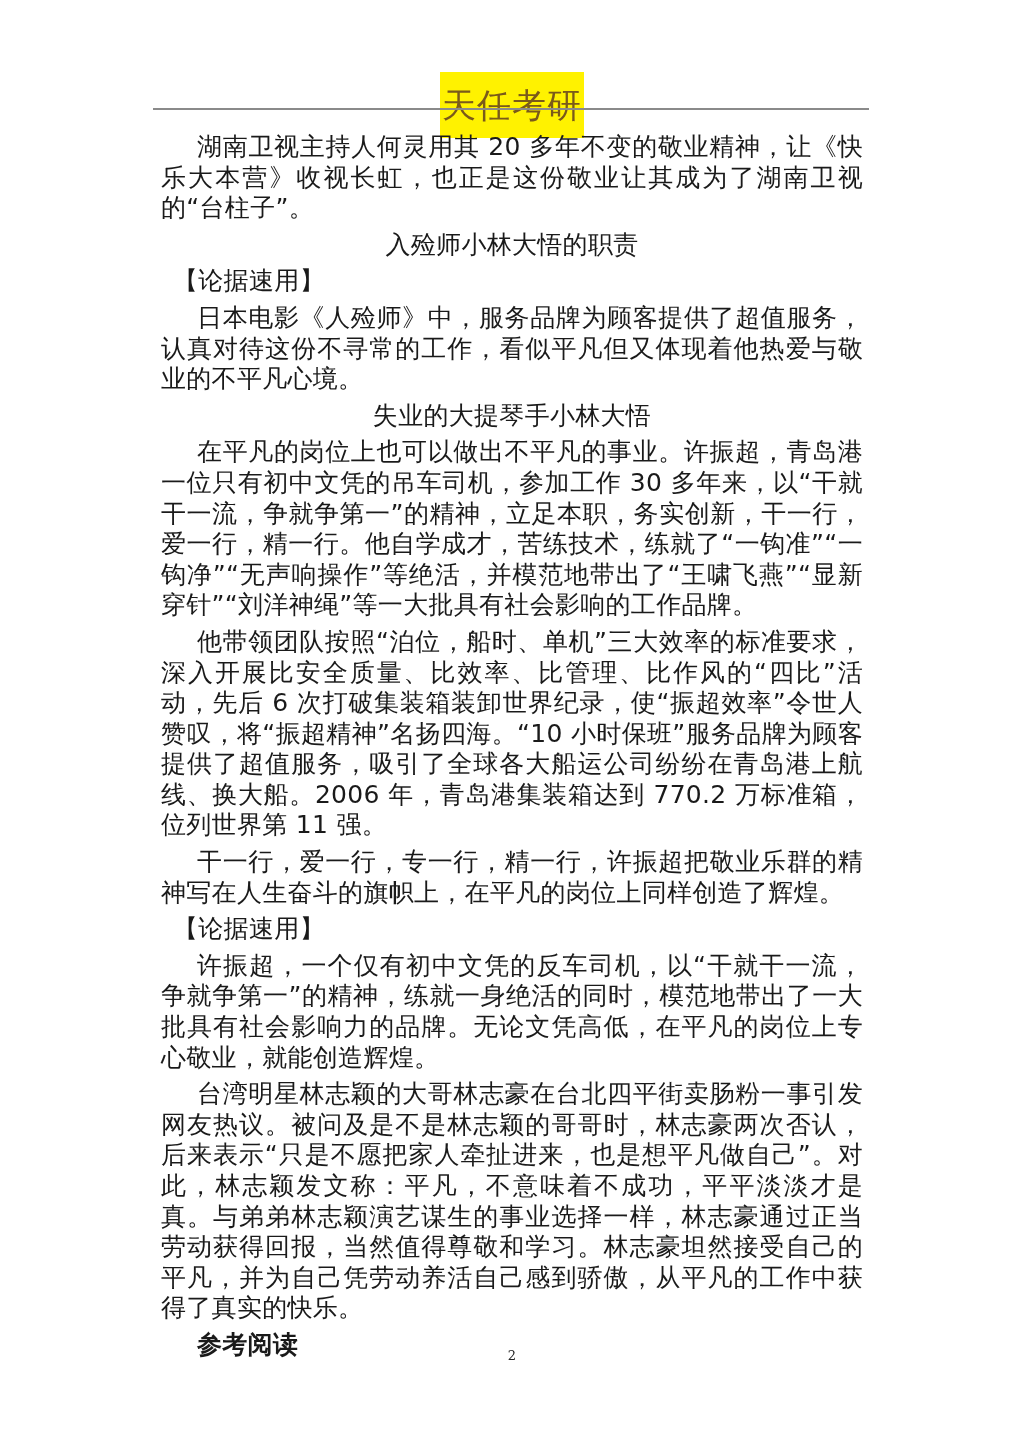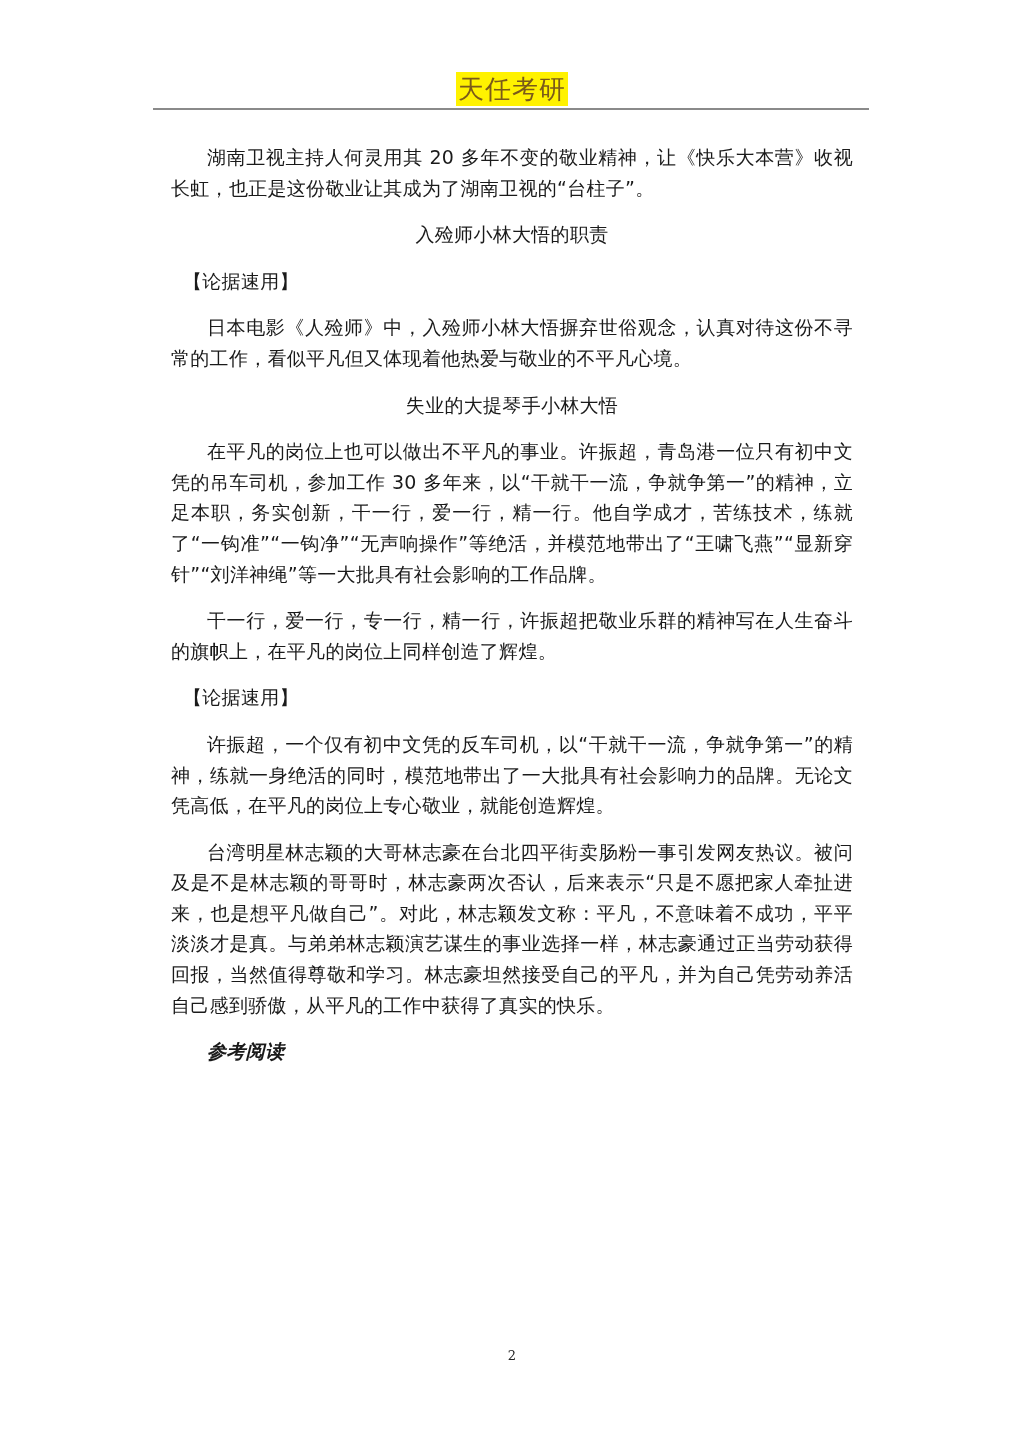--- a/index.html
+++ b/index.html
@@ -1,47 +1,48 @@
 <!DOCTYPE html>
 <html><head>
 <meta charset="utf-8">
 <style>
   html, body { margin:0; padding:0; background:#ffffff; }
   body { width:1024px; height:1448px; position:relative; overflow:hidden;
          font-family:"DejaVu Sans", "Liberation Sans", sans-serif; color:#1a1a1a; }
   .header { position:absolute; left:0; top:72px; width:1024px; text-align:center; }
   .header-title { display:inline-block; background:#fff200; color:#7a5a1a;
                   font-family:"DejaVu Serif", "Liberation Serif", serif;
-                  font-size:26px; line-height:34px; padding:0 2px; letter-spacing:1px; }
+                  font-size:34px; line-height:34px; padding:16px 2px; letter-spacing:1px; }
   .rule { position:absolute; left:153px; top:108px; width:716px; height:2px; background:#8a8a8a; }
   .content { position:absolute; left:155px; top:126px; width:714px; }
-  .content p { margin:16px; font-size:19px; line-height:30.6px; text-align:justify;
+  .content p { margin:6px; font-size:25px; line-height:30.6px; text-align:justify;
                text-align-last:left; letter-spacing:0.3px; }
   .content p.indent { text-indent:36px; }
   .content p.center { text-align:left; text-align-last:center; }
   .content p.tag { padding-left:12px; }
-  .content p.bold { font-weight:bold; text-indent:36px;font-style:italic; }
+  .content p.bold { font-weight:bold; text-indent:36px; }
   .page-num { position:absolute; left:0; top:1348px; width:1024px; text-align:center;
               font-family:"DejaVu Serif", "Liberation Serif", serif; font-size:13px; color:#222; }
 </style>
 </head>
 <body>
 
 <div class="header">
   <span class="header-title">天任考研</span>
 </div>
 <div class="rule"></div>
 
 <div class="content">
   <p class="indent">湖南卫视主持人何灵用其 20 多年不变的敬业精神，让《快乐大本营》收视长虹，也正是这份敬业让其成为了湖南卫视的“台柱子”。</p>
   <p class="center">入殓师小林大悟的职责</p>
   <p class="tag">【论据速用】</p>
-  <p class="indent">日本电影《人殓师》中，入殓师小林大悟摒弃世俗观念，认真对待这份不寻常的工作，看似平凡但又体现着他热爱与敬业的不平凡心境。</p>
+  <p class="indent">日本电影《人殓师》中，服务品牌为顾客提供了超值服务，认真对待这份不寻常的工作，看似平凡但又体现着他热爱与敬业的不平凡心境。</p>
   <p class="center">失业的大提琴手小林大悟</p>
   <p class="indent">在平凡的岗位上也可以做出不平凡的事业。许振超，青岛港一位只有初中文凭的吊车司机，参加工作 30 多年来，以“干就干一流，争就争第一”的精神，立足本职，务实创新，干一行，爱一行，精一行。他自学成才，苦练技术，练就了“一钩准”“一钩净”“无声响操作”等绝活，并模范地带出了“王啸飞燕”“显新穿针”“刘洋神绳”等一大批具有社会影响的工作品牌。</p>
+  <p class="indent">他带领团队按照“泊位，船时、单机”三大效率的标准要求，深入开展比安全质量、比效率、比管理、比作风的“四比”活动，先后 6 次打破集装箱装卸世界纪录，使“振超效率”令世人赞叹，将“振超精神”名扬四海。“10 小时保班”服务品牌为顾客提供了超值服务，吸引了全球各大船运公司纷纷在青岛港上航线、换大船。2006 年，青岛港集装箱达到 770.2 万标准箱，位列世界第 11 强。</p>
   <p class="indent">干一行，爱一行，专一行，精一行，许振超把敬业乐群的精神写在人生奋斗的旗帜上，在平凡的岗位上同样创造了辉煌。</p>
   <p class="tag">【论据速用】</p>
   <p class="indent">许振超，一个仅有初中文凭的反车司机，以“干就干一流，争就争第一”的精神，练就一身绝活的同时，模范地带出了一大批具有社会影响力的品牌。无论文凭高低，在平凡的岗位上专心敬业，就能创造辉煌。</p>
   <p class="indent">台湾明星林志颖的大哥林志豪在台北四平街卖肠粉一事引发网友热议。被问及是不是林志颖的哥哥时，林志豪两次否认，后来表示“只是不愿把家人牵扯进来，也是想平凡做自己”。对此，林志颖发文称：平凡，不意味着不成功，平平淡淡才是真。与弟弟林志颖演艺谋生的事业选择一样，林志豪通过正当劳动获得回报，当然值得尊敬和学习。林志豪坦然接受自己的平凡，并为自己凭劳动养活自己感到骄傲，从平凡的工作中获得了真实的快乐。</p>
   <p class="bold">参考阅读</p>
 </div>
 
 <div class="page-num">2</div>
 
 </body></html>

